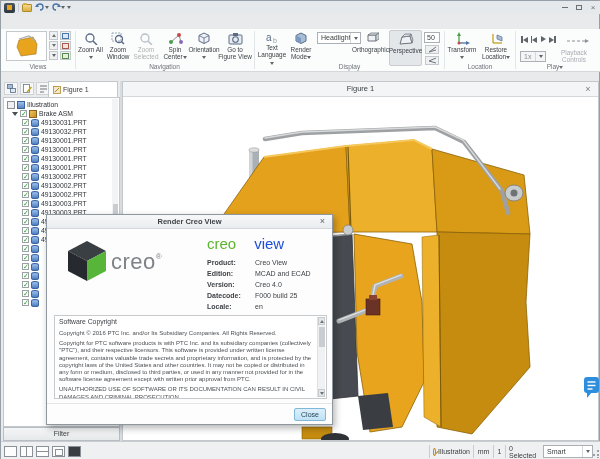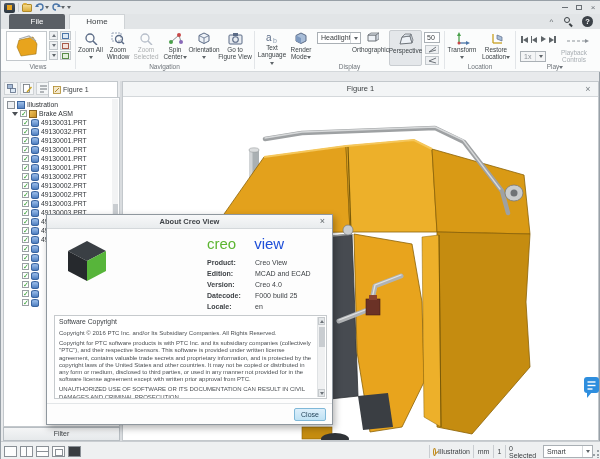--- a/index.html
+++ b/index.html
@@ -161,29 +161,20 @@
       </div>
     <div class="wincontrol" style="right:30px;">
         <div class="minbar"></div>
       </div>
     <div class="wincontrol" style="right:16px;">
         <div class="maxbox"></div>
       </div>
     <div class="wincontrol" style="right:2px;">×</div>
   </div>
 
-  <div id="tabrow">
-    <div id="file-btn">File</div>
-    <div id="home-tab">Home</div>
-    <div id="ribbon-collapse">^</div>
-    <div id="ribbon-search">
-        <div class="mag"></div>
-      </div>
-    <div id="help-btn">?</div>
-  </div>
 
   <div id="ribbon">
 
     <div class="abs" style="left:5px;top:2px;width:41px;height:30px;border:1px solid #c3c8cc;background:#fff;">
       <svg width="39" height="28">
         <polygon points="12,8 26,5 30,12 29,22 14,24 10,15" fill="#e8a41d" stroke="#8a6207" stroke-width="0.5"></polygon>
         <polyline points="12,7 22,4 29,9" fill="none" stroke="#a8abad" stroke-width="1.2"></polyline>
       </svg>
     </div>
     <div class="spinbox abs" style="left:48px;top:2px;width:9px;height:9px;">
@@ -589,28 +580,29 @@
           <line x1="4.5" y1="6" x2="12.5" y2="6" stroke="#fff" stroke-width="1.4"></line>
           <line x1="4.5" y1="9.5" x2="12.5" y2="9.5" stroke="#fff" stroke-width="1.4"></line>
           <line x1="4.5" y1="13" x2="9.5" y2="13" stroke="#fff" stroke-width="1.4"></line>
         </svg>
       </div>
     </div>
   </div>
 
   <div id="about-dialog">
     <div id="dlg-title">
-      <span>About Creo View</span>
+      <span>Render Creo View</span>
       <span id="dlg-close">×</span>
     </div>
     <svg class="abs" style="left:18px;top:24px;" width="44" height="44">
       <polygon points="22,2 41,12 22,22 3,12" fill="#3a3f44"></polygon>
       <polygon points="3,12 22,22 22,42 3,32" fill="#26292d"></polygon>
       <polygon points="22,22 41,12 41,32 22,42" fill="#57b53a"></polygon>
     </svg>
+    <div id="creo-word"><span>creo</span><span id="creo-reg">®</span></div>
     <div id="prod-head">
       <span class="green">creo</span><span class="gray">view</span>
     </div>
     <div class="fld" style="top:44px;"><span class="fl">Product:</span><span class="fv">Creo View</span></div>
     <div class="fld" style="top:55px;"><span class="fl">Edition:</span><span class="fv">MCAD and ECAD</span></div>
     <div class="fld" style="top:66px;"><span class="fl">Version:</span><span class="fv">Creo 4.0</span></div>
     <div class="fld" style="top:77px;"><span class="fl">Datecode:</span><span class="fv">F000 build 25</span></div>
     <div class="fld" style="top:88px;"><span class="fl">Locale:</span><span class="fv">en</span></div>
     <div id="copy-box">
       <div id="copy-title">Software Copyright</div>

